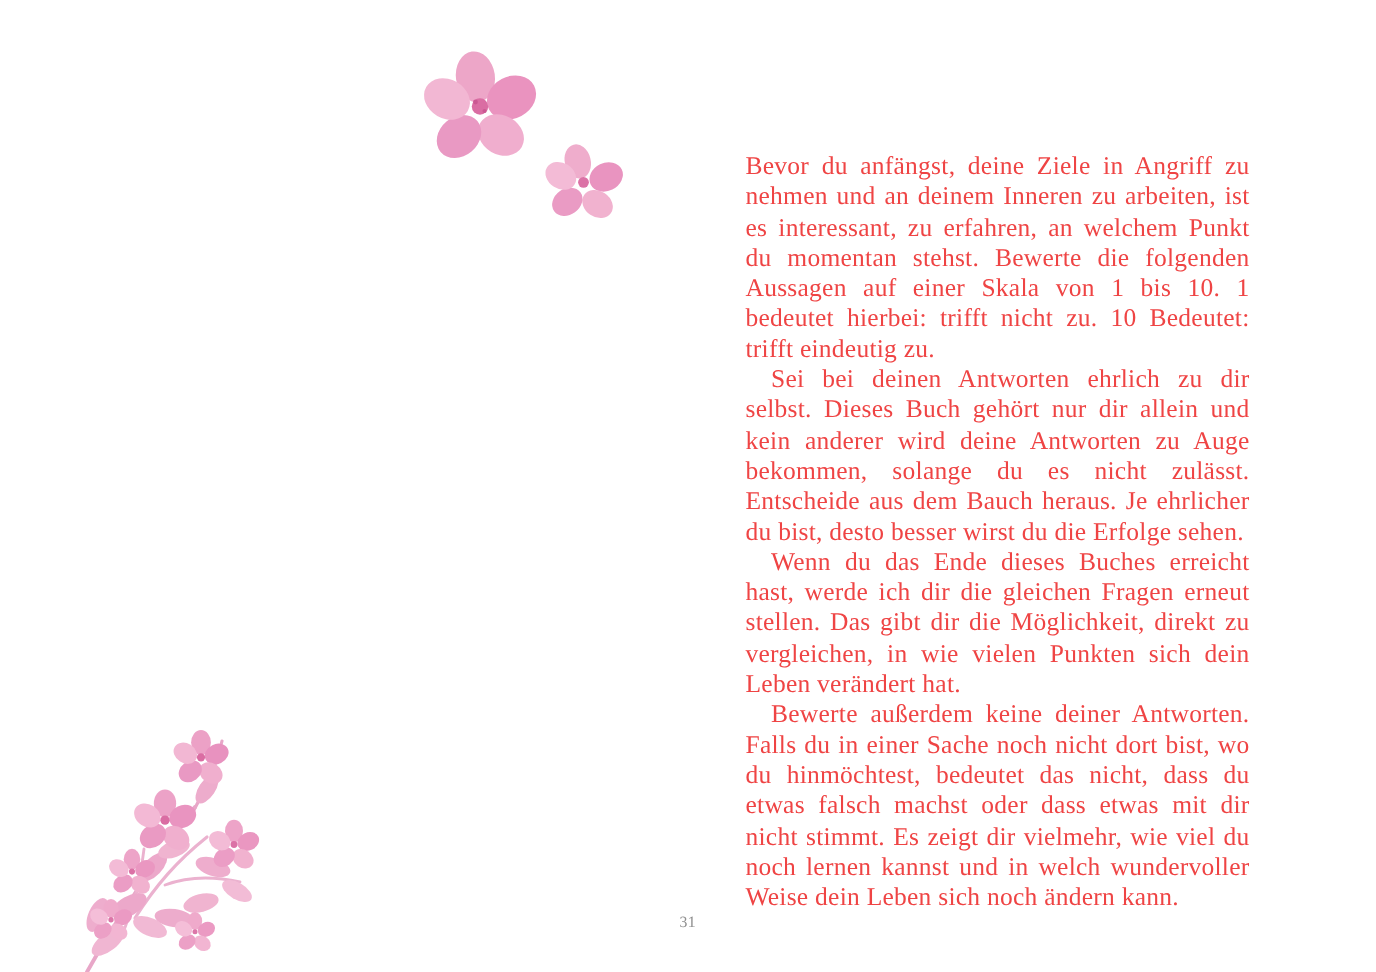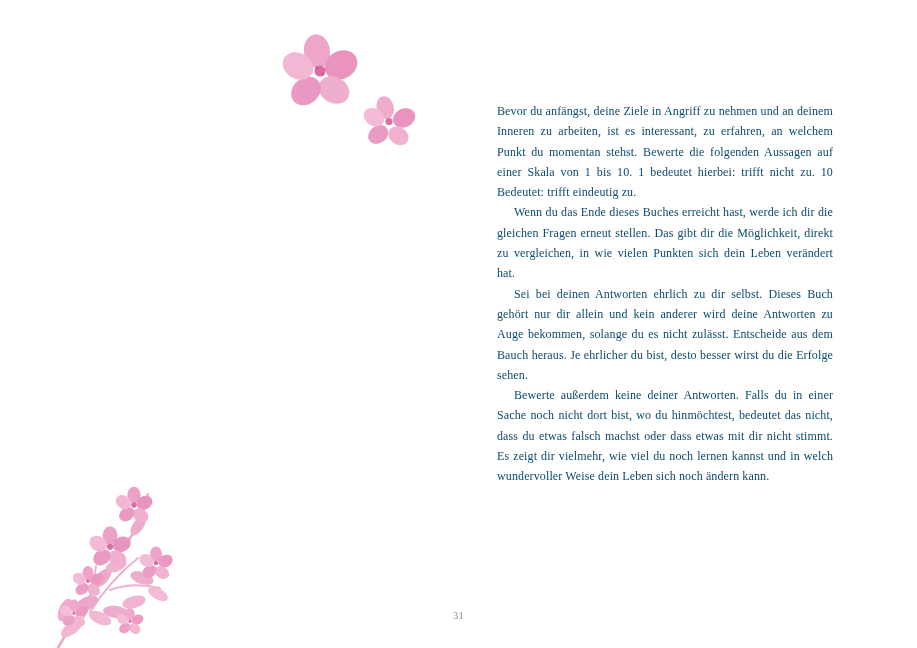--- a/index.html
+++ b/index.html
@@ -41,26 +41,26 @@
 
   
   .text-column {
     position: absolute;
     left: 497px;
     top: 101px;
     width: 336px;
   }
   .text-column p {
     margin: 0;
-    font-size: 12px;
+    font-size: 17px;
     line-height: 20.3px;
     text-align: justify;
     text-justify: inter-word;
     hyphens: manual;
-    color: #0c4a6e;
+    color: #ef4444;
     letter-spacing: 0.01em;
   }
   .text-column p.indent {
     text-indent: 17px;
   }
 
   
   .folio {
     position: absolute;
     left: 0;
@@ -174,20 +174,20 @@
           <ellipse cx="-13" cy="15" rx="12" ry="15" fill="#eb9bc3" transform="rotate(-126 -13 15)"></ellipse>
           <ellipse cx="-19" cy="-7" rx="12" ry="15" fill="#f4bbd6" transform="rotate(-58 -19 -7)"></ellipse>
           <circle cx="0" cy="-2" r="4.2" fill="#db70a5"></circle>
         </g>
       </g>
     </svg>
   </div>
 
   <div class="text-column">
     <p>Bevor du anfängst, deine Ziele in Angriff zu nehmen und an deinem Inneren zu arbeiten, ist es interessant, zu erfahren, an welchem Punkt du momentan stehst. Bewerte die folgenden Aussagen auf einer Skala von 1 bis 10. 1 bedeutet hierbei: trifft nicht zu. 10 Bedeutet: trifft eindeutig zu.</p>
+    <p class="indent">Sei bei deinen Antworten ehrlich zu dir selbst. Dieses Buch gehört nur dir allein und kein anderer wird deine Antworten zu Auge bekommen, solange du es nicht zulässt. Entscheide aus dem Bauch heraus. Je ehrlicher du bist, desto besser wirst du die Erfolge sehen.</p>
     <p class="indent">Wenn du das Ende dieses Buches erreicht hast, werde ich dir die gleichen Fragen erneut stellen. Das gibt dir die Möglichkeit, direkt zu vergleichen, in wie vielen Punkten sich dein Leben verändert hat.</p>
-    <p class="indent">Sei bei deinen Antworten ehrlich zu dir selbst. Dieses Buch gehört nur dir allein und kein anderer wird deine Antworten zu Auge bekommen, solange du es nicht zulässt. Entscheide aus dem Bauch heraus. Je ehrlicher du bist, desto besser wirst du die Erfolge sehen.</p>
     <p class="indent">Bewerte außerdem keine deiner Antworten. Falls du in einer Sache noch nicht dort bist, wo du hinmöchtest, bedeutet das nicht, dass du etwas falsch machst oder dass etwas mit dir nicht stimmt. Es zeigt dir vielmehr, wie viel du noch lernen kannst und in welch wundervoller Weise dein Leben sich noch ändern kann.</p>
   </div>
 
   <div class="folio">31</div>
 
 </div>
 
 </body></html>

